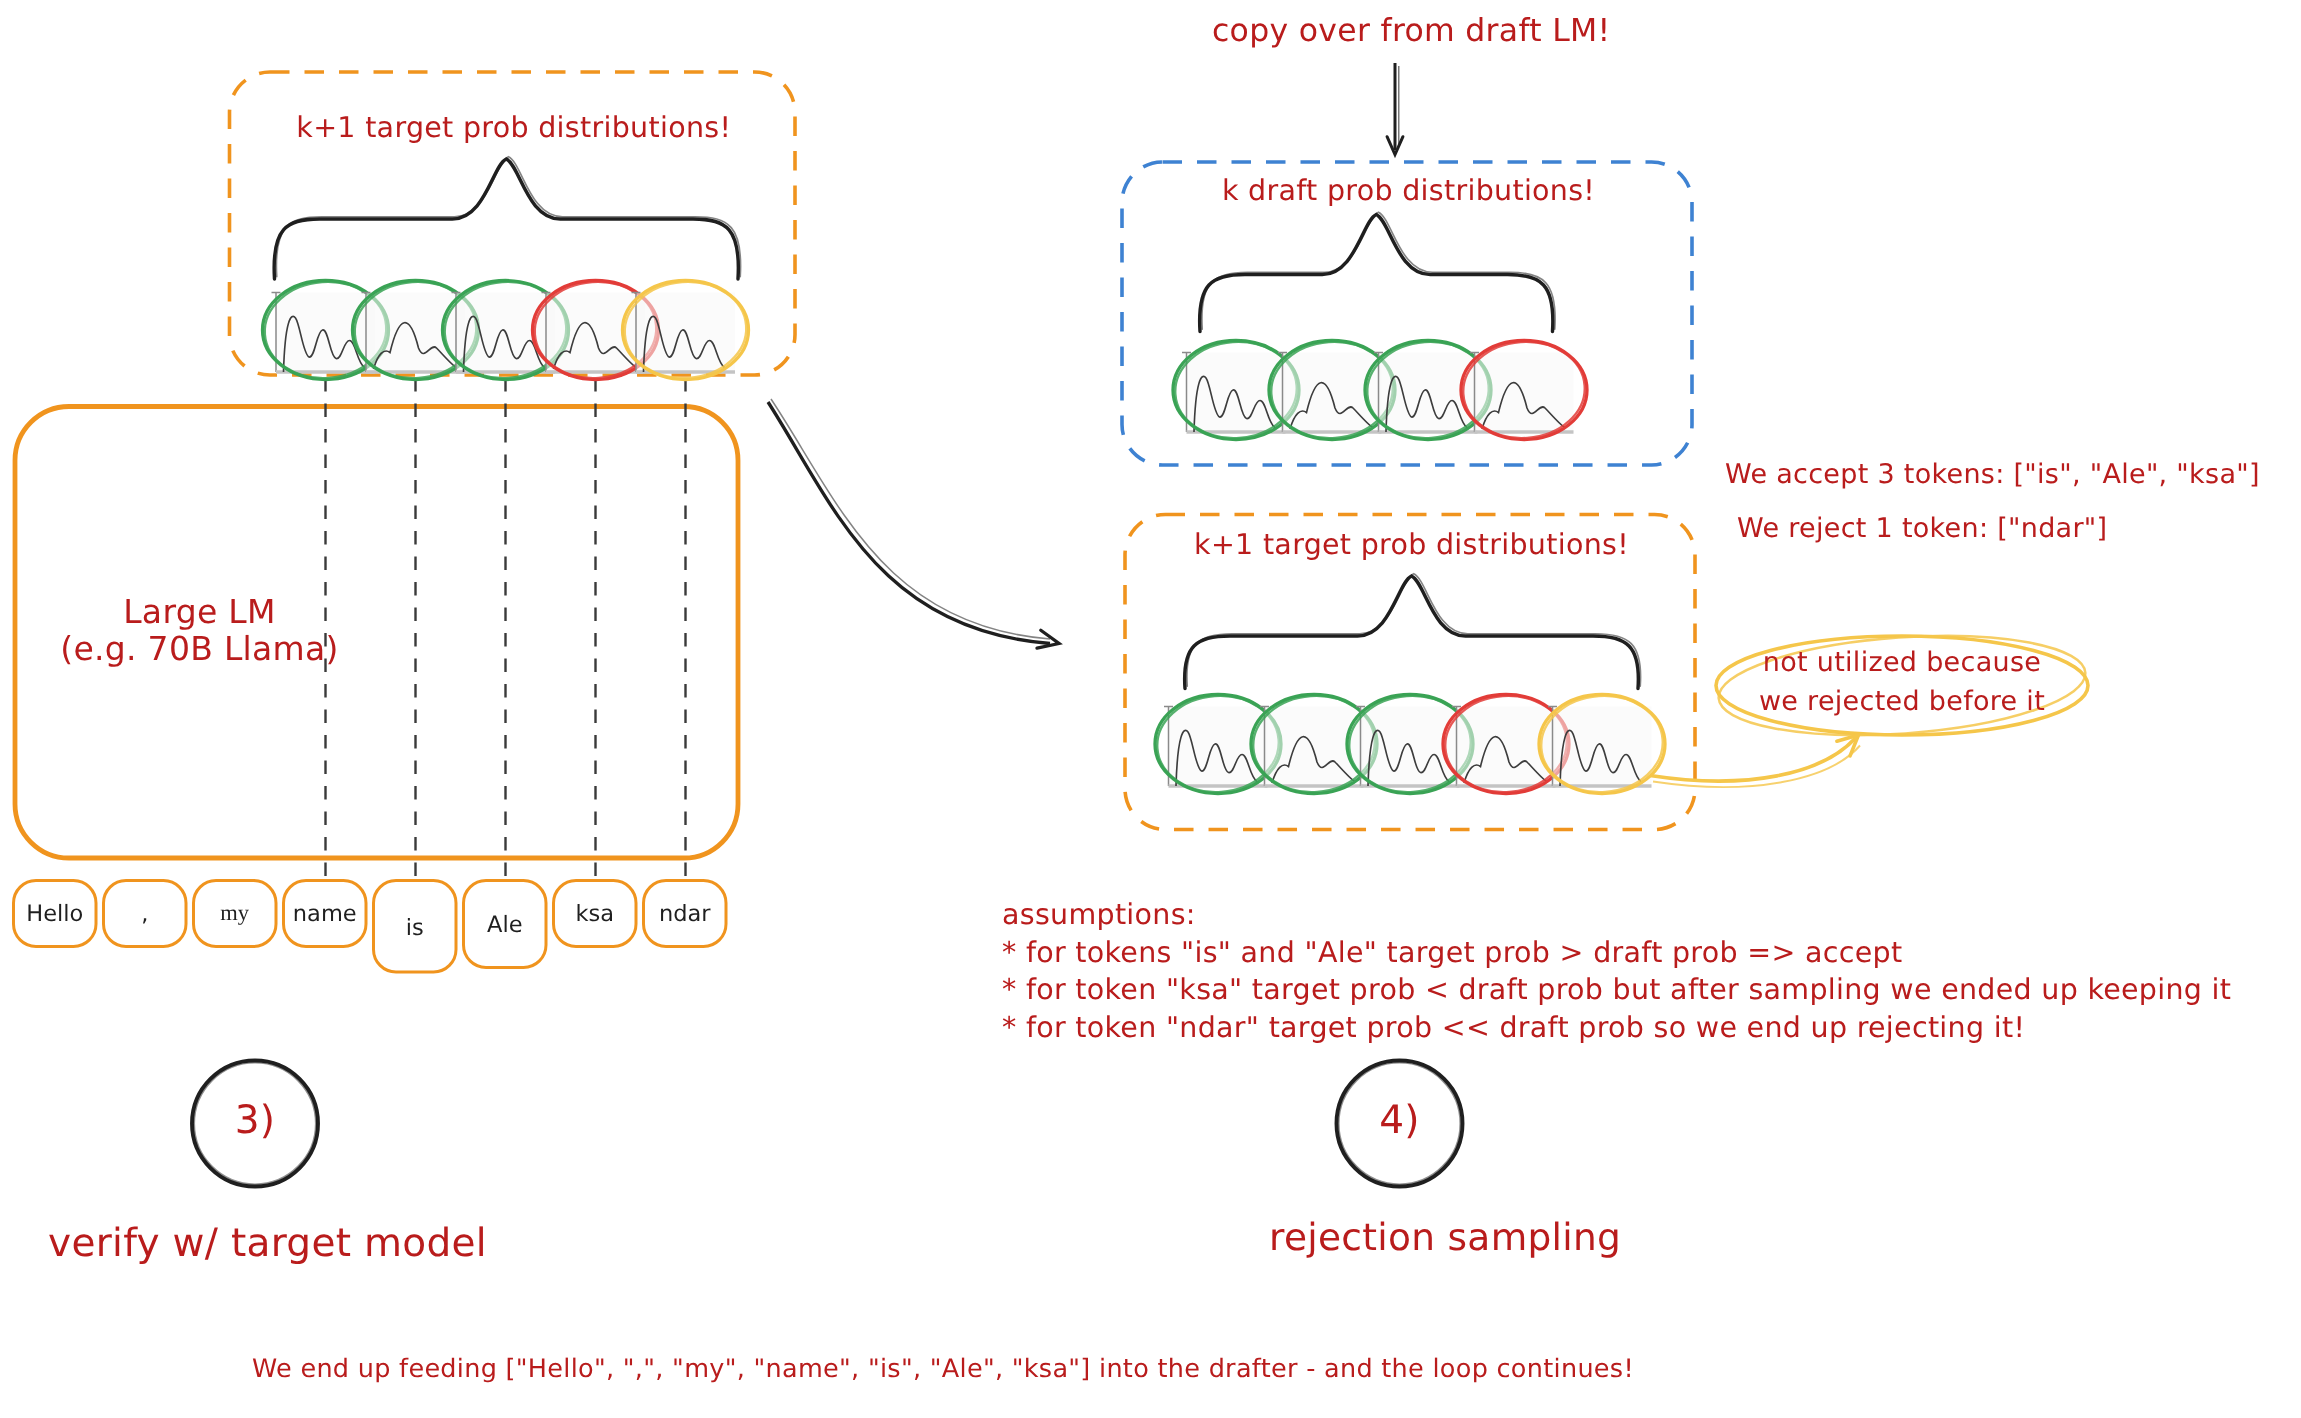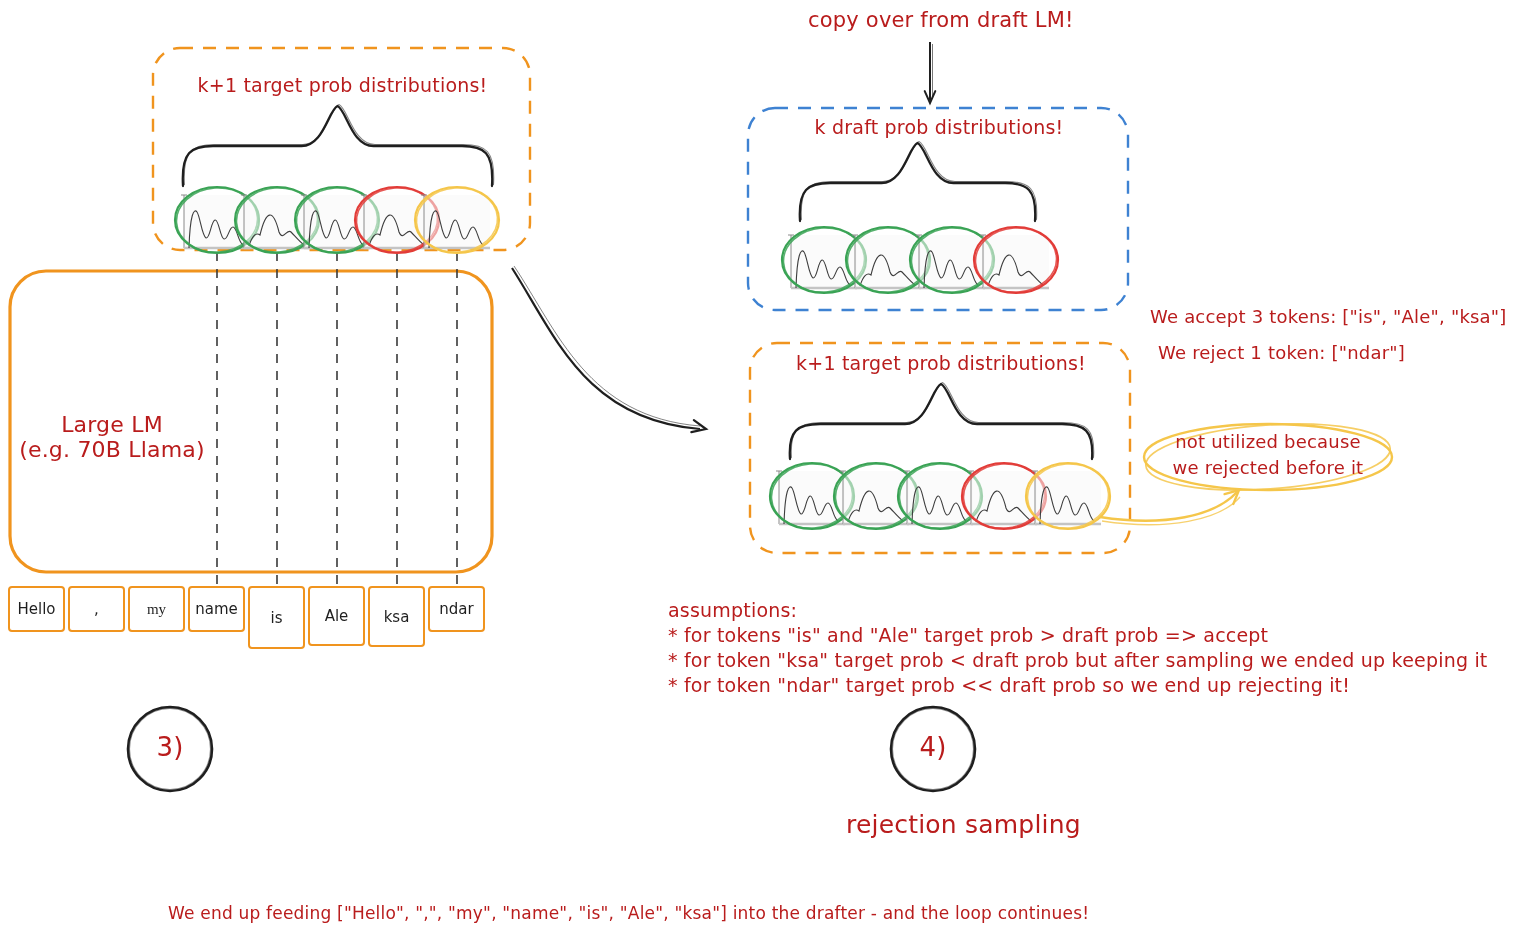--- a/index.html
+++ b/index.html
@@ -5,21 +5,21 @@
   html,body{margin:0;padding:0;background:#fff;}
   #stage{
     position:relative;width:1534px;height:945px;background:#ffffff;overflow:hidden;
     font-family:"DejaVu Sans",sans-serif;color:#1f1f1f;
   }
   #diagram{position:absolute;left:0;top:0;}
   .t{position:absolute;white-space:nowrap;color:#b91c1c;letter-spacing:0.2px;}
   .c{text-align:center;}
   .token-box{
     position:absolute;box-sizing:border-box;background:#fff;
-    border-radius:4px;display:flex;align-items:center;justify-content:center;
+    border-radius:16px;display:flex;align-items:center;justify-content:center;
     font-size:15px;
   }
   .assump-line{font-size:19px;line-height:25px;white-space:nowrap;}
 </style>
 </head>
 <body>
 
 <div id="stage">
 
   <svg id="diagram" width="1534" height="945" viewBox="0 0 1534 945">
@@ -301,21 +301,21 @@
       <circle cx="933" cy="749" r="42" fill="none" stroke="#1f1f1f" stroke-width="2.6"></circle>
         <circle cx="933" cy="749" r="40.5" fill="none" stroke="#1f1f1f" stroke-width="1.1" opacity="0.5"></circle>
     </svg>
 
   <div class="t" style="left:808px;top:8px;font-size:21px;">copy over from draft LM!</div>
 
   <div class="t c" style="left:155px;top:74px;width:375px;font-size:19px;">k+1 target prob distributions!</div>
   <div class="t c" style="left:750px;top:116px;width:378px;font-size:19px;">k draft prob distributions!</div>
   <div class="t c" style="left:752px;top:352px;width:378px;font-size:19px;">k+1 target prob distributions!</div>
 
-  <div class="t c" style="left:12px;top:412px;width:200px;font-size:22px;">
+  <div class="t c" style="left:12px;top:396px;width:200px;font-size:22px;padding-left:21px;">
     <div>Large LM</div>
     <div>(e.g. 70B Llama)</div>
   </div>
 
   <div id="token-row">
       <div class="token-box" style="left: 8px; top: 586px; width: 57px; height: 46px; border: 2.5px solid rgb(240, 148, 30);">
         <span>Hello</span>
       </div>
       <div class="token-box" style="left: 68px; top: 586px; width: 57px; height: 46px; border: 2.5px solid rgb(240, 148, 30);">
         <span>,</span>
@@ -325,21 +325,21 @@
       </div>
       <div class="token-box" style="left: 188px; top: 586px; width: 57px; height: 46px; border: 2.5px solid rgb(240, 148, 30);">
         <span>name</span>
       </div>
       <div class="token-box" style="left: 248px; top: 586px; width: 57px; height: 63px; border: 2.5px solid rgb(240, 148, 30);">
         <span>is</span>
       </div>
       <div class="token-box" style="left: 308px; top: 586px; width: 57px; height: 60px; border: 2.5px solid rgb(240, 148, 30);">
         <span>Ale</span>
       </div>
-      <div class="token-box" style="left: 368px; top: 586px; width: 57px; height: 61px; border: 2.5px solid rgb(240, 148, 30);">
+      <div class="token-box" style="left: 368px; top: 586px; width: 57px; height: 46px; border: 2.5px solid rgb(240, 148, 30);">
         <span>ksa</span>
       </div>
       <div class="token-box" style="left: 428px; top: 586px; width: 57px; height: 46px; border: 2.5px solid rgb(240, 148, 30);">
         <span>ndar</span>
       </div>
     </div>
 
   <div class="t" style="left:1150px;top:306px;font-size:18px;">We accept 3 tokens: ["is", "Ale", "ksa"]</div>
   <div class="t" style="left:1158px;top:342px;font-size:18px;">We reject 1 token: ["ndar"]</div>
 
@@ -349,17 +349,18 @@
   <div class="t" style="left:668px;top:576px;margin-top:22px;">
     <div class="assump-line">assumptions:</div>
     <div id="assumptions-list">
         <div class="assump-line">* for tokens "is" and "Ale" target prob &gt; draft prob =&gt; accept</div>
         <div class="assump-line">* for token "ksa" target prob &lt; draft prob but after sampling we ended up keeping it</div>
         <div class="assump-line">* for token "ndar" target prob &lt;&lt; draft prob so we end up rejecting it!</div>
       </div>
   </div>
 
   <div class="t c" style="left:140px;top:732px;width:60px;font-size:26px;">3)</div>
+  <div class="t" style="left:32px;top:814px;font-size:26px;">verify w/ target model</div>
   <div class="t c" style="left:903px;top:732px;width:60px;font-size:26px;">4)</div>
   <div class="t" style="left:830px;top:810px;font-size:25px;margin-left:16px;">rejection sampling</div>
 
   <div class="t" style="left:168px;top:903px;font-size:17px;">We end up feeding ["Hello", ",", "my", "name", "is", "Ale", "ksa"] into the drafter - and the loop continues!</div>
 </div>
 
 </body></html>

